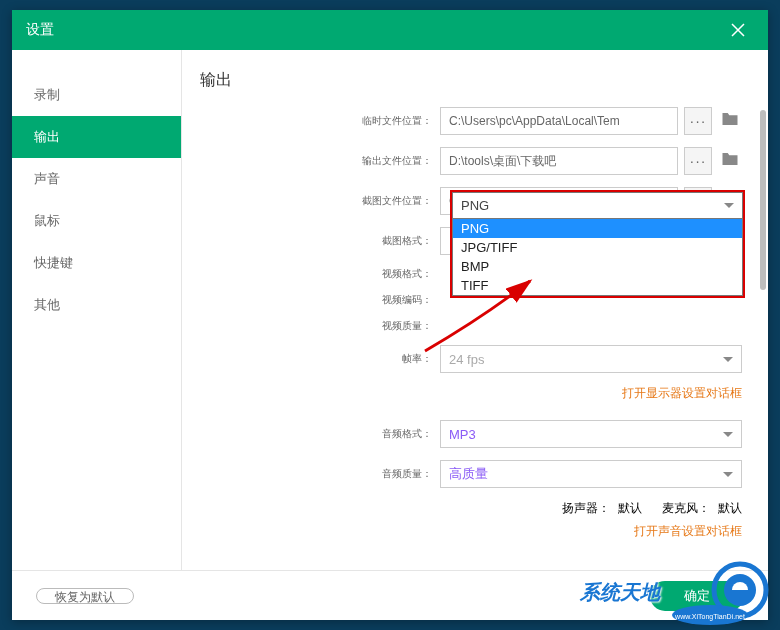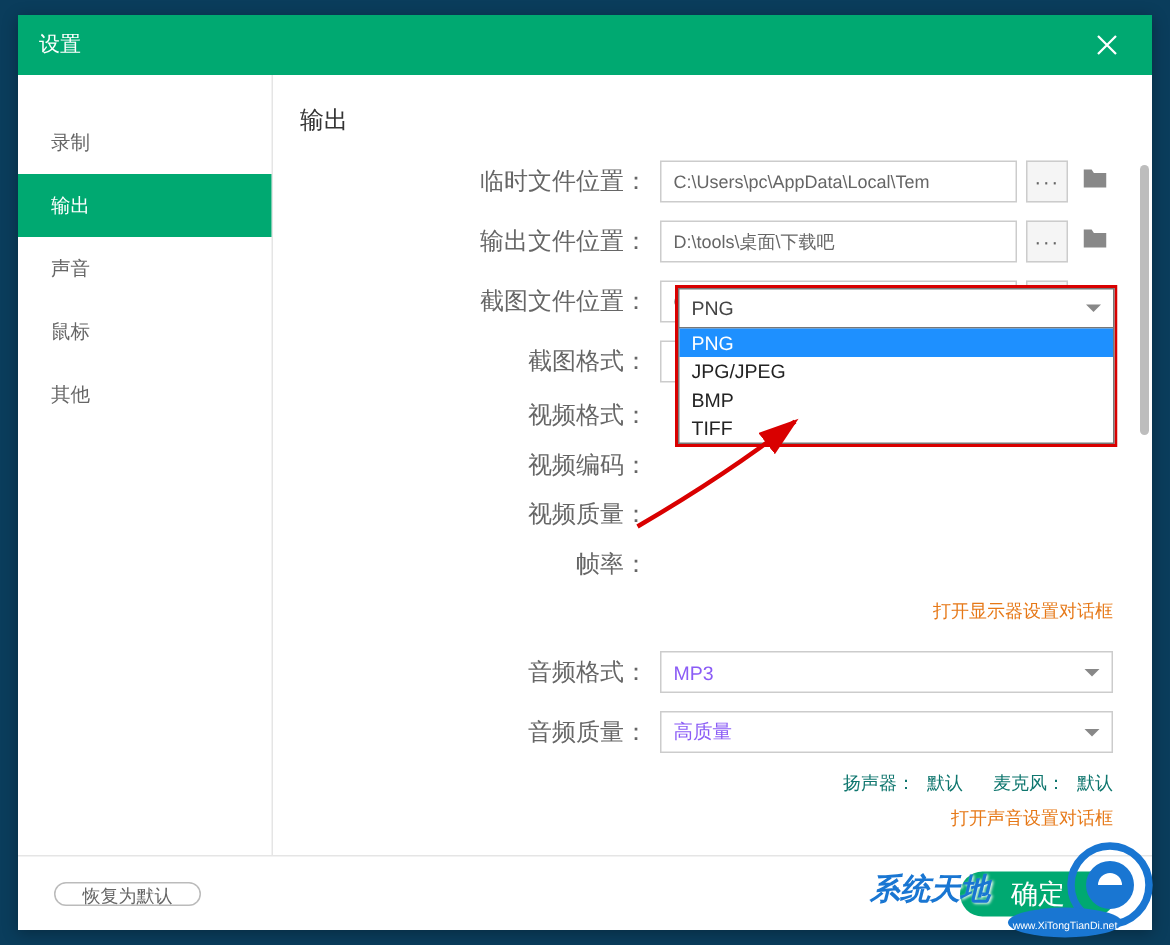--- a/index.html
+++ b/index.html
@@ -75,21 +75,21 @@
     .form-row {
       display: flex;
       align-items: center;
       margin-bottom: 12px;
     }
     .form-label {
       width: 240px;
       text-align: right;
       color: #666;
       padding-right: 8px;
-      font-size: 16px;
+      font-size: 10px;
     }
     .form-field {
       flex: 1;
       display: flex;
       align-items: flex-start;
       gap: 6px;
     }
     .text-input {
       flex: 1;
       height: 28px;
@@ -141,21 +141,21 @@
     }
     .link-text {
       color: #e67817;
       font-size: 12px;
       cursor: pointer;
     }
     .speaker-row {
       display: flex;
       justify-content: flex-end;
       gap: 20px;
-      color: #0f766e;
+      color: #000000;
       font-size: 12px;
       margin-bottom: 6px;
     }
     .speaker-pair { display: flex; gap: 8px; }
     .footer {
       height: 50px;
       border-top: 1px solid #e5e5e5;
       display: flex;
       align-items: center;
       padding: 0 24px;
@@ -172,21 +172,21 @@
       font-size: 12px;
     }
     .btn-primary {
       height: 30px;
       padding: 0 34px;
       border: none;
       border-radius: 15px;
       background: #00a971;
       color: #fff;
       cursor: pointer;
-      font-size: 18px;
+      font-size: 13px;
     }
     
     .dropdown-group {
       position: absolute;
       top: 190px;
       left: 450px;
       width: 295px;
       border: 2px solid #d90000;
       z-index: 5;
       background: #fff;
@@ -268,20 +268,21 @@
         </svg>
     </div>
   </div>
 
   <div class="body">
     <div class="sidebar">
       <div class="sidebar-item"><span>录制</span></div>
       <div class="sidebar-item active"><span>输出</span></div>
       <div class="sidebar-item"><span>声音</span></div>
       <div class="sidebar-item"><span>鼠标</span></div>
+      <div class="sidebar-item"><span>快捷键</span></div>
       <div class="sidebar-item"><span>其他</span></div>
     </div>
 
     <div class="content">
       <div class="scroll-indicator"></div>
 
       <h2 class="section-title">输出</h2>
 
       <div class="form-row">
         <div class="form-label">临时文件位置：</div>
@@ -340,20 +341,26 @@
         <div class="form-label">视频编码：</div>
         <div class="form-field"></div>
       </div>
       <div class="form-row">
         <div class="form-label">视频质量：</div>
         <div class="form-field"></div>
       </div>
 
       <div class="form-row">
         <div class="form-label">帧率：</div>
+        <div class="form-field">
+            <div class="select-box" style="color:#aaa">
+              <span>24 fps</span>
+              <span class="chevron-down"></span>
+            </div>
+          </div>
       </div>
 
       <div class="link-row">
         <a class="link-text">打开显示器设置对话框</a>
       </div>
 
       <div class="form-row">
         <div class="form-label">音频格式：</div>
         <div class="form-field">
             <div class="select-box">
@@ -398,21 +405,21 @@
   </div>
 </div>
 
 <div class="dropdown-group">
   <div class="dropdown-selectbox">
     <span>PNG</span>
     <span class="chevron-down"></span>
   </div>
   <div class="dropdown-list">
     <div class="dropdown-option highlighted">PNG</div>
-    <div class="dropdown-option">JPG/JPEG</div>
+    <div class="dropdown-option">JPG/TIFF</div>
     <div class="dropdown-option">BMP</div>
     <div class="dropdown-option">TIFF</div>
   </div>
 </div>
 
 <svg class="arrow-annotation" viewBox="0 0 160 80">
   <defs>
       <marker id="ah" markerWidth="10" markerHeight="10" refX="8" refY="3" orient="auto">
         <path d="M0,0 L9,3 L0,6 z" fill="#d90000"></path>
       </marker>

